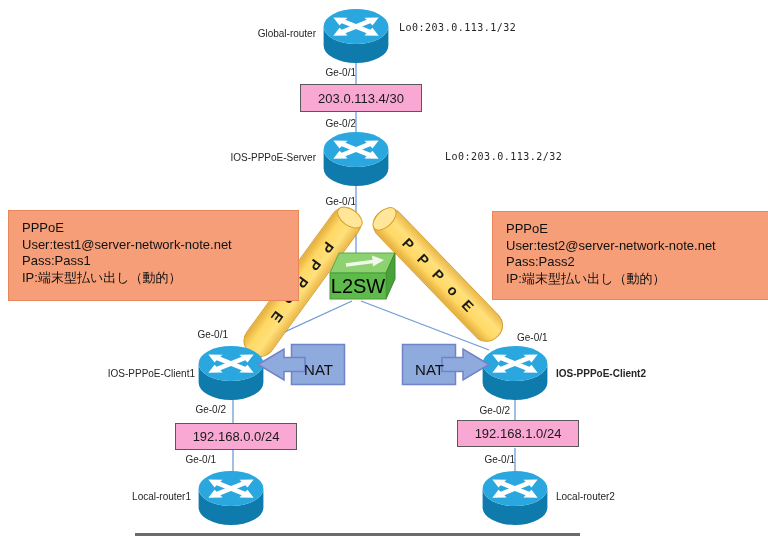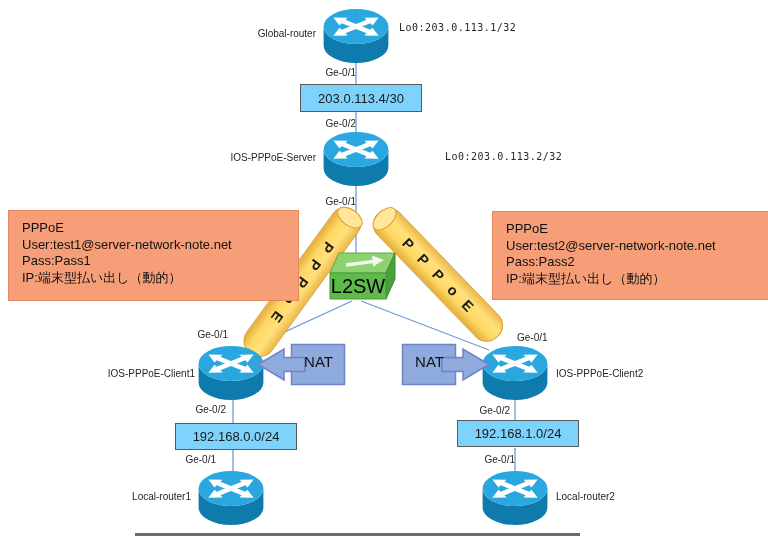--- a/index.html
+++ b/index.html
@@ -5,35 +5,35 @@
   html,body{margin:0;padding:0;background:#fff;}
   #canvas{position:relative;width:768px;height:537px;background:#ffffff;overflow:hidden;
           font-family:"Liberation Sans","DejaVu Sans",sans-serif;color:#262626;}
   .abs{position:absolute;}
   svg{display:block;}
   
   .lbl{font-size:10px;line-height:15px;color:#262626;white-space:nowrap;}
   .r{text-align:right;}
   .mono{font-family:"DejaVu Sans Mono","Liberation Mono",monospace;font-size:10px;letter-spacing:.5px;text-align:right;}
   
-  .netbox{background:#7dd3fc;border:1.4px solid #595959;display:flex;align-items:center;justify-content:center;
+  .netbox{background:#f9a8d4;border:1.4px solid #595959;display:flex;align-items:center;justify-content:center;
           font-size:13px;color:#1a1a1a;z-index:3;}
   
   .note{background:#F59E78;border:1.5px solid #E8875D;z-index:3;padding:9px 8px 0 13px;
         font-size:13px;line-height:16.5px;color:#111;}
   .note div{white-space:nowrap;}
   
   .tunnel{height:30px;border:1.5px solid #D79F2B;border-radius:15px;z-index:2;
           background:linear-gradient(180deg,#ECB94B 0%,#FFE07A 32%,#FFD966 68%,#E5AE3C 100%);
           display:flex;align-items:center;justify-content:center;}
   .tunnel::before{content:"";position:absolute;left:-1px;top:0;width:15px;height:27px;
           background:#FFE699;border:1.5px solid #D79F2B;border-radius:50%;}
   .tunnel-text{font-size:14.5px;font-weight:bold;color:#1a1a1a;letter-spacing:12px;padding-left:12px;white-space:nowrap;}
   .z1{z-index:1}.z4{z-index:4}.z5{z-index:5}.z6{z-index:6}
-  .natlbl{font-size:15px;color:#111;z-index:7;text-align:center;}
+  .natlbl{font-size:15px;color:#111;z-index:7;text-align:center;margin-top:8px;}
   .l2swlbl{font-size:20px;color:#000;z-index:6;text-align:center;}
   .bottom-artifact{background:#515151;opacity:.85;}
 </style>
 </head>
 <body>
 
 <div id="canvas">
 
   <svg width="0" height="0" style="position:absolute" aria-hidden="true">
     <defs>
@@ -107,21 +107,21 @@
     <rect x="2.5" y="2.5" width="53" height="40" fill="#8FAADC" stroke="#7083C8" stroke-width="1.5"></rect>
     <polygon points="89,22.5 63,7 63,15.5 42,15.5 42,29.5 63,29.5 63,38" fill="#8FAADC" stroke="#7083C8" stroke-width="1.5"></polygon>
   </svg>
   <div class="abs natlbl" style="left:403px;top:353px;width:53px;">NAT</div>
 
   <div class="abs lbl r" style="left:198px;top:26px;width:118px;">Global-router</div>
   <div class="abs lbl mono" style="left:399px;top:20px;">Lo0:203.0.113.1/32</div>
   <div class="abs lbl r" style="left:178px;top:150px;width:138px;">IOS-PPPoE-Server</div>
   <div class="abs lbl mono" style="left:399px;top:149px;margin-left:46px;">Lo0:203.0.113.2/32</div>
   <div class="abs lbl r" style="left:55px;top:366px;width:140px;">IOS-PPPoE-Client1</div>
-  <div class="abs lbl" style="left:556px;top:366px;width:150px;">IOS-PPPoE-Client2</div>
+  <div class="abs lbl" style="left:556px;top:366px;width:150px;font-weight:bold;">IOS-PPPoE-Client2</div>
   <div class="abs lbl r" style="left:73px;top:489px;width:118px;">Local-router1</div>
   <div class="abs lbl" style="left:556px;top:489px;width:118px;">Local-router2</div>
 
   <div class="abs lbl r" style="left:296px;top:65px;width:60px;">Ge-0/1</div>
   <div class="abs lbl r" style="left:296px;top:116px;width:60px;">Ge-0/2</div>
   <div class="abs lbl r" style="left:296px;top:194px;width:60px;">Ge-0/1</div>
   <div class="abs lbl r" style="left:150px;top:327px;width:78px;">Ge-0/1</div>
   <div class="abs lbl r" style="left:148px;top:402px;width:78px;">Ge-0/2</div>
   <div class="abs lbl" style="left:517px;top:330px;width:78px;">Ge-0/1</div>
   <div class="abs lbl r" style="left:432px;top:403px;width:78px;">Ge-0/2</div>

